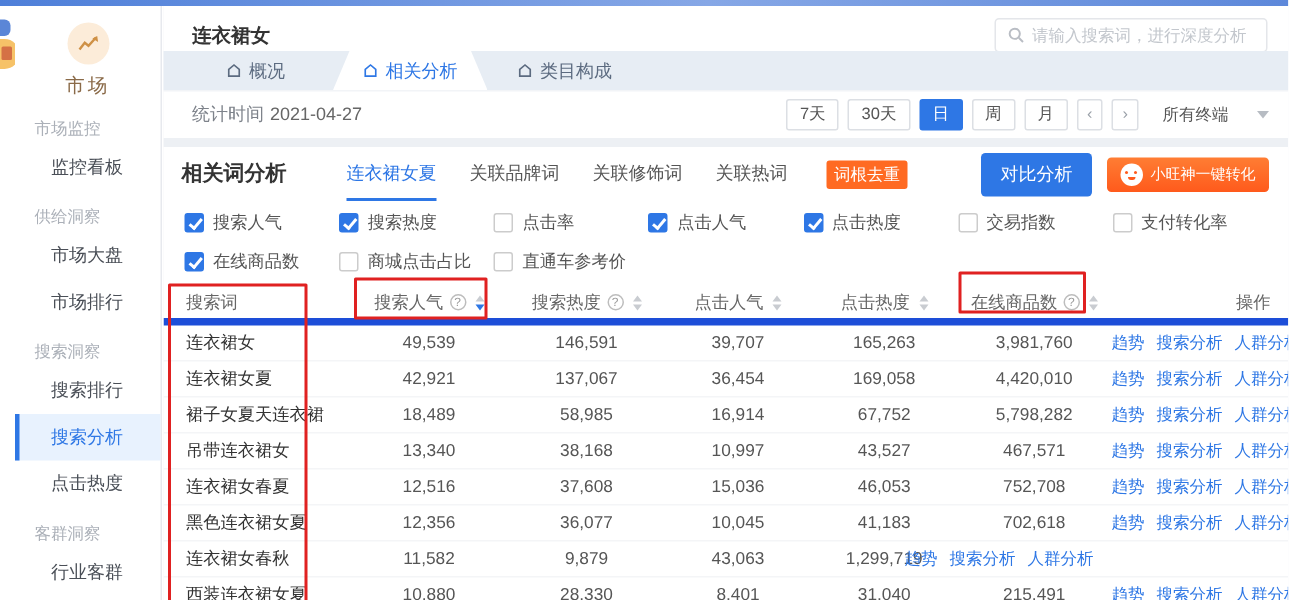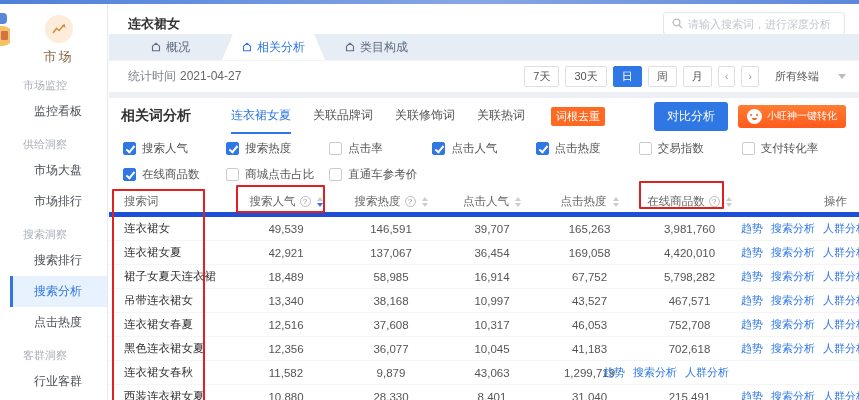--- a/index.html
+++ b/index.html
@@ -356,21 +356,21 @@
               <div class="td acts">
                 <span class="act">趋势</span>
                 <span class="act">搜索分析</span>
                 <span class="act">人群分析</span>
               </div>
             </div>
             <div class="grid-row tr">
               <div class="td kw">连衣裙女春夏</div>
               <div class="td">12,516</div>
               <div class="td">37,608</div>
-              <div class="td">10,317</div>
+              <div class="td">15,036</div>
               <div class="td">46,053</div>
               <div class="td">752,708</div>
               <div class="td acts">
                 <span class="act">趋势</span>
                 <span class="act">搜索分析</span>
                 <span class="act">人群分析</span>
               </div>
             </div>
             <div class="grid-row tr">
               <div class="td kw">黑色连衣裙女夏</div>

